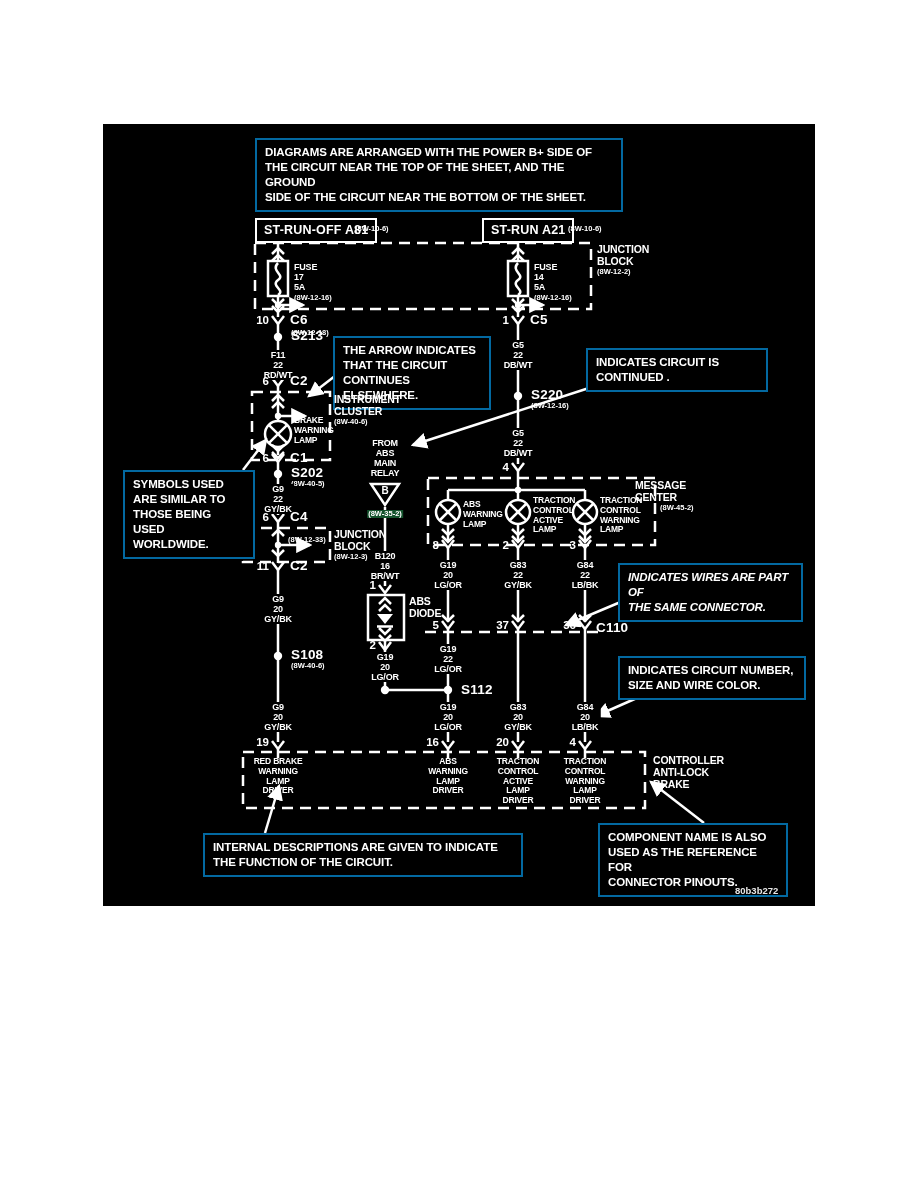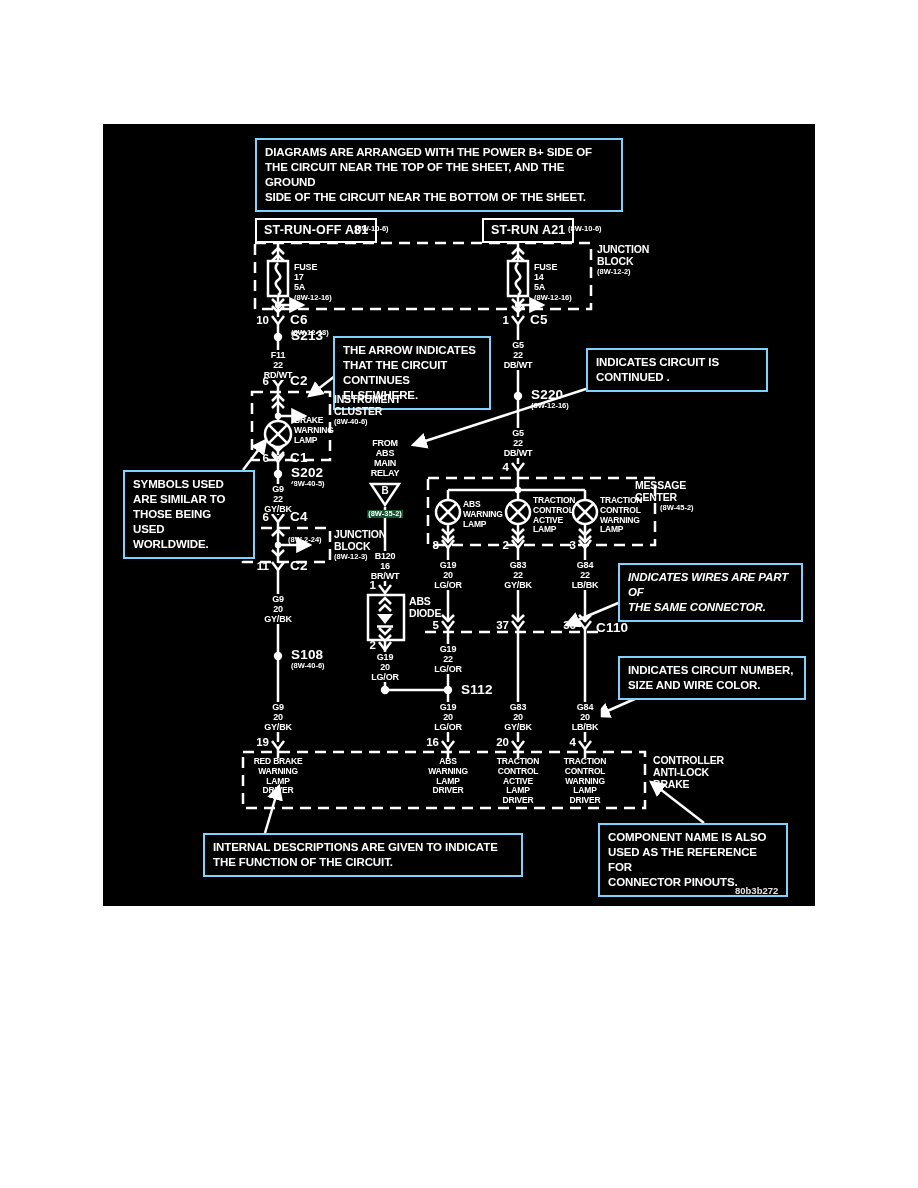--- a/index.html
+++ b/index.html
@@ -12,21 +12,21 @@
   .refc{position:absolute;transform:translateX(-50%);color:#fff;font:bold 7.5px/1.1 "Liberation Sans",sans-serif;
        text-align:center;background:#14532d;padding:0 1px;margin-top:35px;}
   .pin{position:absolute;transform:translateX(-100%);color:#fff;font:bold 11.5px/1 "Liberation Sans",sans-serif;padding-right:2px;}
   .conn{position:absolute;color:#fff;font:bold 13.5px/1 "Liberation Sans",sans-serif;letter-spacing:.2px;}
   .splice{position:absolute;color:#fff;font:bold 13.5px/1 "Liberation Sans",sans-serif;letter-spacing:.2px;}
   .ref{position:absolute;color:#fff;font:bold 7.5px/1.1 "Liberation Sans",sans-serif;}
   .comp{position:absolute;color:#fff;font:bold 10.5px/1.15 "Liberation Sans",sans-serif;white-space:pre-line;letter-spacing:-.2px;}
   .comp9{position:absolute;color:#fff;font:bold 9px/1.12 "Liberation Sans",sans-serif;white-space:pre-line;letter-spacing:-.2px;}
   .c85{position:absolute;color:#fff;font:bold 8.5px/1.15 "Liberation Sans",sans-serif;white-space:pre-line;letter-spacing:-.2px;}
   .c85c{position:absolute;transform:translateX(-50%);text-align:center;color:#fff;font:bold 8.5px/1.15 "Liberation Sans",sans-serif;white-space:pre-line;letter-spacing:-.2px;}
-  .callout{position:absolute;border:2px solid #7dd3fc;background:#000;color:#fff;
+  .callout{position:absolute;border:2px solid #0369a1;background:#000;color:#fff;
        font:bold 11.5px/1.3 "Liberation Sans",sans-serif;padding:5px 8px;white-space:pre-line;letter-spacing:-.1px;}
   .feedbox{position:absolute;border:2px solid #fff;background:#000;color:#fff;
        font:bold 12.5px/1 "Liberation Sans",sans-serif;padding:4px 7px;letter-spacing:.2px;}
   .bletter{position:absolute;transform:translateX(-50%);color:#fff;font:bold 10px/1 "Liberation Sans",sans-serif;}
   .footer{position:absolute;color:#e8e8e8;font:bold 9.5px/1 "Liberation Sans",sans-serif;}
 </style>
 </head>
 <body>
 
 <div class="page">
@@ -244,21 +244,21 @@
 LAMP</div>
   <div class="pin" style="left:168px;top:329px;">6</div>
   <div class="conn" style="left:187px;top:327px;">C1</div>
   <div class="splice" style="left:188px;top:342px;">S202</div>
   <div class="ref" style="left:188px;top:356px;">(8W-40-5)</div>
   <div class="lbl" style="left:175px;top:360px;">G9
 22
 GY/BK</div>
   <div class="pin" style="left:168px;top:388px;">6</div>
   <div class="conn" style="left:187px;top:386px;">C4</div>
-  <div class="ref" style="left:185px;top:412px;">(8W-2-24)</div>
+  <div class="ref" style="left:185px;top:412px;">(8W-12-33)</div>
   <div class="comp" style="left:231px;top:404px;">JUNCTION
 BLOCK</div>
   <div class="ref" style="left:231px;top:429px;text-align:right;">(8W-12-3)</div>
   <div class="pin" style="left:168px;top:437px;">11</div>
   <div class="conn" style="left:187px;top:435px;">C2</div>
   <div class="lbl" style="left:175px;top:470px;">G9
 20
 GY/BK</div>
   <div class="splice" style="left:188px;top:524px;">S108</div>
   <div class="ref" style="left:188px;top:538px;">(8W-40-6)</div>

